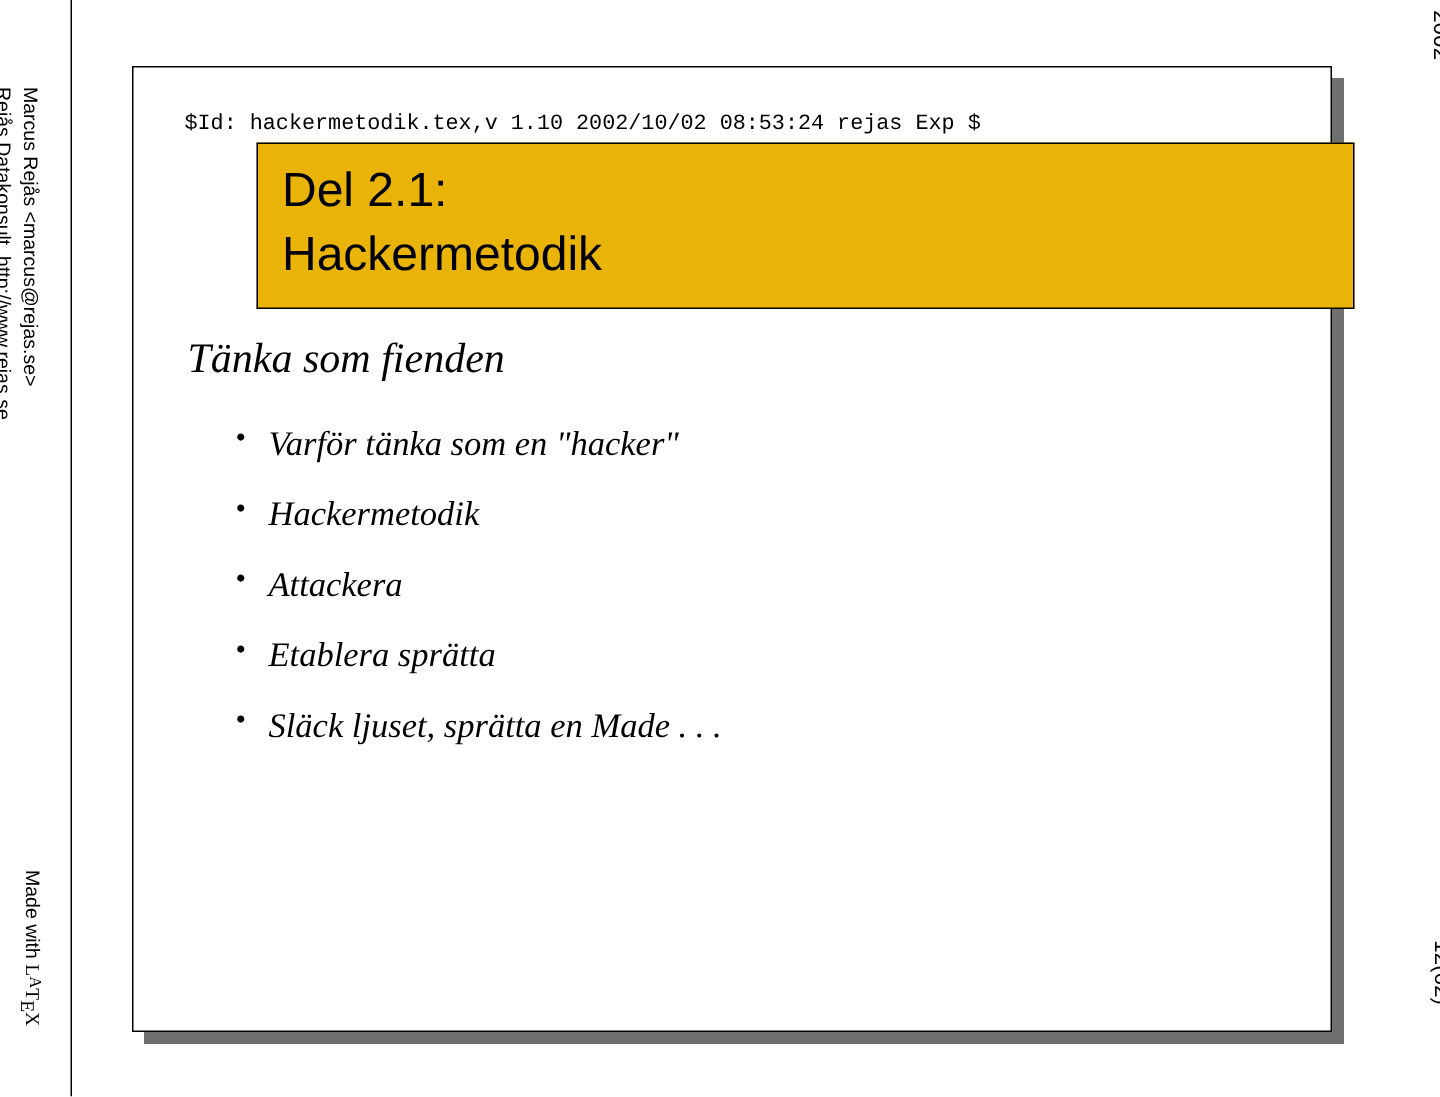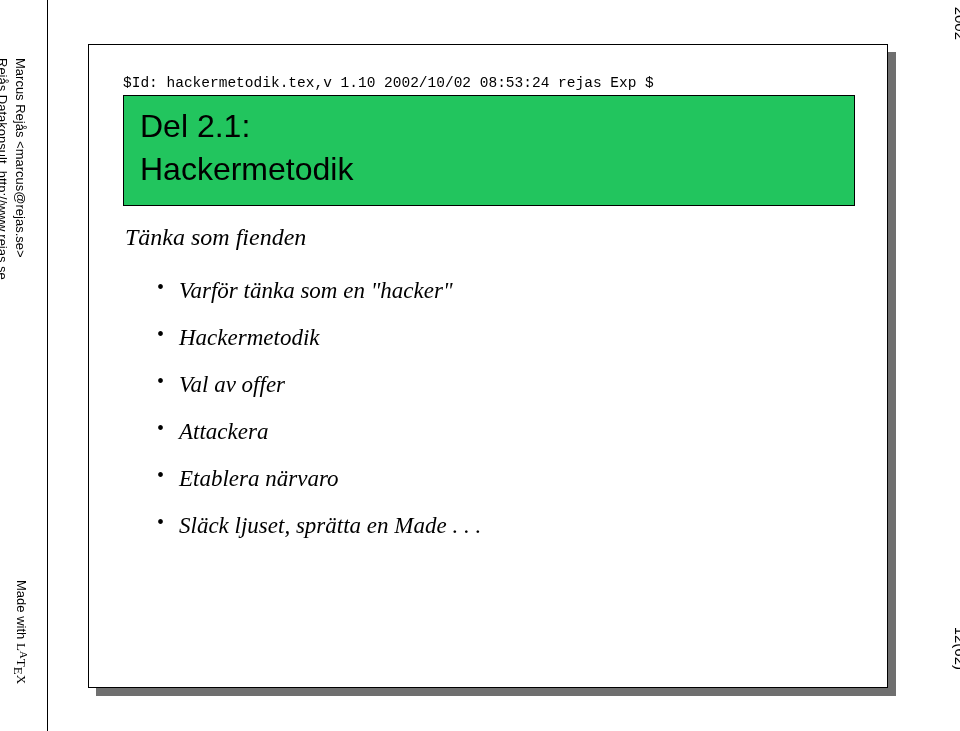--- a/index.html
+++ b/index.html
@@ -116,42 +116,43 @@
   .id-line {
     font-family: "Courier New", Courier, monospace;
     font-size: 14.5px;
     color: #000;
     margin-bottom: 4px;
   }
 
   .title-box {
     width: 732px;
     border: 1px solid #000;
-    background: #22c55e;
+    background: #eab308;
     padding: 10px 16px 14px 16px;
     margin-bottom: 18px;
+    margin-left: 48px;
   }
   .title-box .t1 {
     font-family: Helvetica, Arial, sans-serif;
     font-size: 32px;
     font-weight: 400;
     color: #000;
     line-height: 1.3;
   }
   .title-box .t2 {
     font-family: Helvetica, Arial, sans-serif;
     font-size: 32px;
     font-weight: 400;
     color: #000;
     line-height: 1.35;
   }
 
   .subhead {
     font-style: italic;
-    font-size: 24px;
+    font-size: 28px;
     margin: 2px 0 16px 2px;
   }
 
   ul.bullets {
     list-style: none;
     margin-left: 34px;
   }
   ul.bullets li {
     position: relative;
     font-style: italic;
@@ -195,21 +196,20 @@
     <div class="slide-body">
       <div class="id-line">$Id: hackermetodik.tex,v 1.10 2002/10/02 08:53:24 rejas Exp $</div>
       <div class="title-box">
         <div class="t1">Del 2.1:</div>
         <div class="t2">Hackermetodik</div>
       </div>
       <div class="subhead">Tänka som fienden</div>
       <ul class="bullets">
         <li>Varför tänka som en "hacker"</li>
         <li>Hackermetodik</li>
-        <li>Val av offer</li>
         <li>Attackera</li>
-        <li>Etablera närvaro</li>
+        <li>Etablera sprätta</li>
         <li>Släck ljuset, sprätta en Made . . .</li>
       </ul>
     </div>
   </div>
 
 </div>
 
 </body></html>

